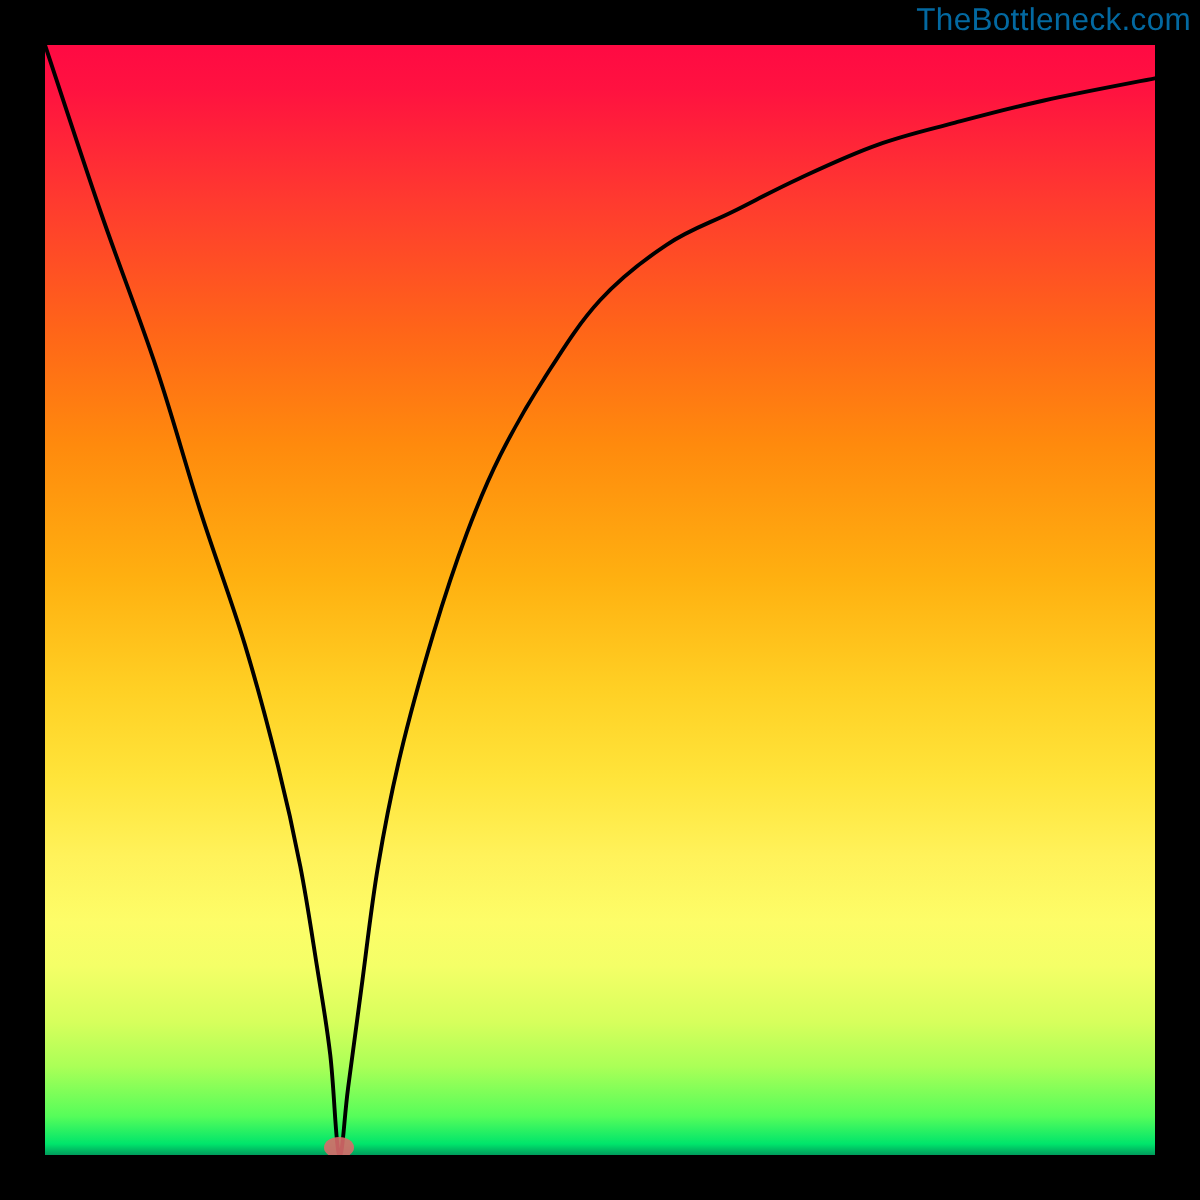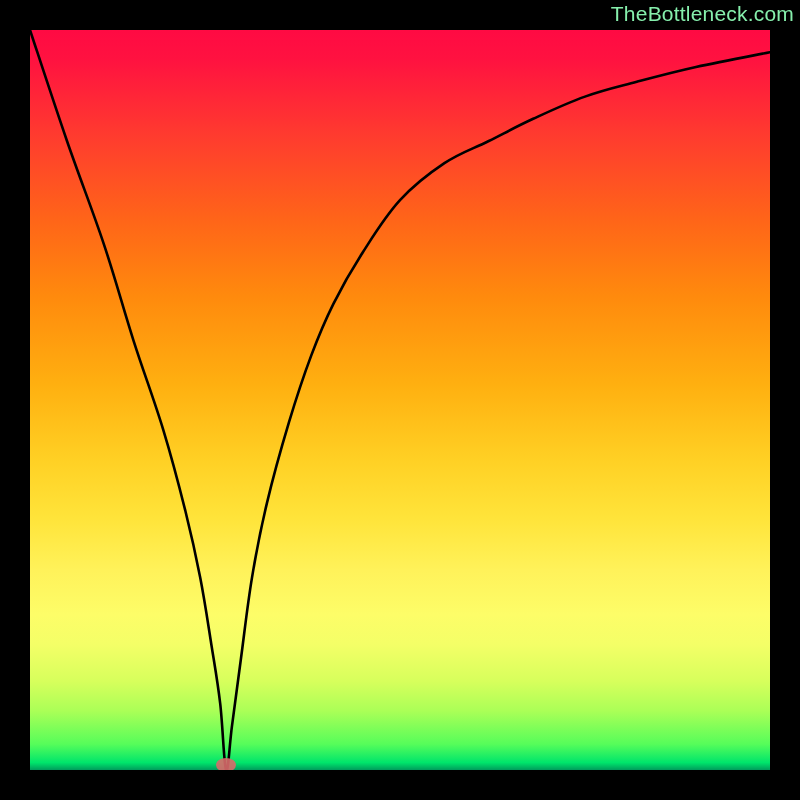--- a/index.html
+++ b/index.html
@@ -56,21 +56,21 @@
     position: absolute;
     transform: translate(-50%, -50%);
     border-radius: 50% / 50%;
     background: #d86a6a;
     opacity: 0.9;
   }
   .watermark {
     position: absolute;
     top: 2px;
     right: 6px;
-    color: #86efac;
+    color: #0369a1;
     font-size: 21px;
     letter-spacing: 0.2px;
     font-weight: 500;
   }
 </style>
 </head>
 <body>
 
 <div class="frame">
   <div class="watermark">TheBottleneck.com</div>

